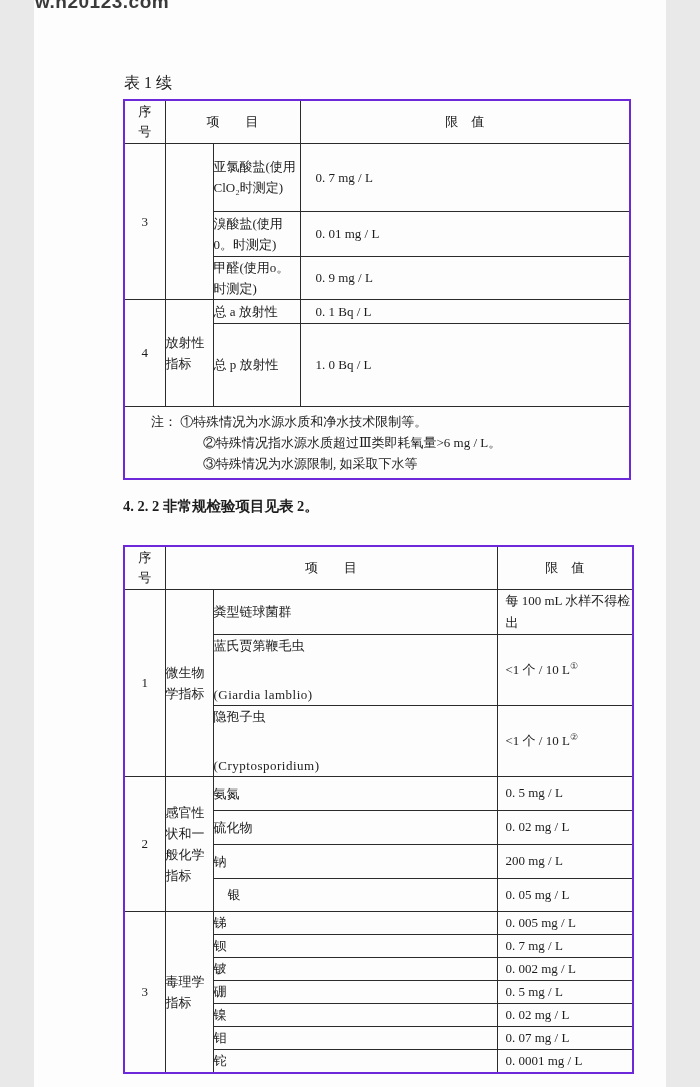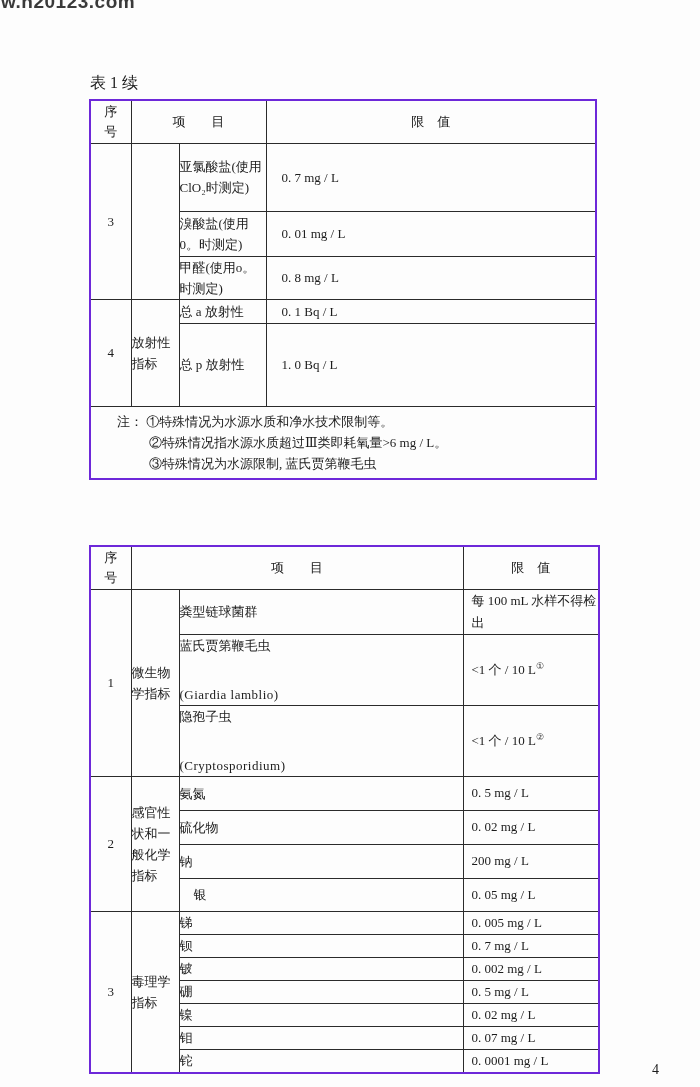--- a/index.html
+++ b/index.html
@@ -1,17 +1,17 @@
 <!DOCTYPE html>
 <html><head>
 <meta charset="utf-8">
 <style>
   html,body{margin:0;padding:0;background:#e9e9e9;}
   .page{
-    position:relative;width:700px;height:1087px;background:#fdfdfd;
+    position:relative;width:632px;height:1087px;background:#fdfdfd;
     overflow:hidden;margin:0 auto;
     font-family:"Liberation Serif","DejaVu Serif",serif;
     color:#1c1c1c;
   }
   .watermark{
     position:absolute;top:-9px;left:1px;
     font-family:"Liberation Sans","DejaVu Sans",sans-serif;
     font-weight:bold;font-size:19px;color:#3a3a3a;letter-spacing:0.5px;
   }
   .t1-title{position:absolute;left:90px;top:73px;font-size:16px;}
@@ -33,21 +33,21 @@
   td.hd{text-align:center;border-bottom-width:2px;}
   td.no{text-align:center;}
   .stack{display:block;width:16px;margin:0 auto;word-break:break-all;line-height:20px;}
   td.cat{padding:0 10px;word-break:break-all;line-height:24px;margin-top:44px;}
   td.item{padding:2px 4px 2px 7px;word-break:break-all;line-height:22px;}
   td.item.ind{padding-left:14px;}
   #table1 td.lim{padding-left:15px;}
   #table2 td.lim{padding-left:8px;line-height:22px;}
   td.vtop{vertical-align:top;padding-top:2px;}
   td.notes{padding:4px 8px 4px 0;line-height:24px;font-size:13px;}
-  .notes-line{padding-left:58px;}
+  .notes-line{padding-left:78px;}
   .notes-line.first{padding-left:26px;}
   sup{font-size:9px;line-height:0;}
   .latin{letter-spacing:0.5px;margin-top:28px;}
 </style>
 </head>
 <body>
 
 <div class="page">
 
   <div class="watermark">w.h20123.com</div>
@@ -74,42 +74,43 @@
       <td class="cat" rowspan="3"></td>
       <td class="item">亚氯酸盐(使用ClO₂时测定)</td>
       <td class="lim">0. 7 mg / L</td>
     </tr>
     <tr style="height:45px">
       <td class="item">溴酸盐(使用0。时测定)</td>
       <td class="lim">0. 01 mg / L</td>
     </tr>
     <tr style="height:43px">
       <td class="item">甲醛(使用o。时测定)</td>
-      <td class="lim">0. 8 mg / L</td>
+      <td class="lim">0. 9 mg / L</td>
     </tr>
     <tr style="height:24px">
       <td class="no" rowspan="2">4</td>
       <td class="cat" rowspan="2">放射性指标</td>
       <td class="item">总 a 放射性</td>
       <td class="lim">0. 1 Bq / L</td>
     </tr>
     <tr style="height:83px">
       <td class="item">总 p 放射性</td>
       <td class="lim">1. 0 Bq / L</td>
     </tr>
     <tr style="height:73px">
       <td class="notes" colspan="4">
         <div class="notes-line first">注： ①特殊情况为水源水质和净水技术限制等。</div>
         <div class="notes-line">②特殊情况指水源水质超过Ⅲ类即耗氧量&gt;6 mg / L。</div>
-        <div class="notes-line">③特殊情况为水源限制, 蓝氏贾第鞭毛虫</div>
+        <div class="notes-line">③特殊情况为水源限制, 如采取下水等</div>
       </td>
     </tr>
   </tbody>
     </table>
 
+  <div class="sec-heading">4. 2. 2 非常规检验项目见表 2。</div>
 
   <table class="doc" id="table2">
     <colgroup>
         <col style="width:41px">
         <col style="width:48px">
         <col style="width:284px">
         <col style="width:136px">
       </colgroup>
     <tbody>
         <tr style="height:43px">

